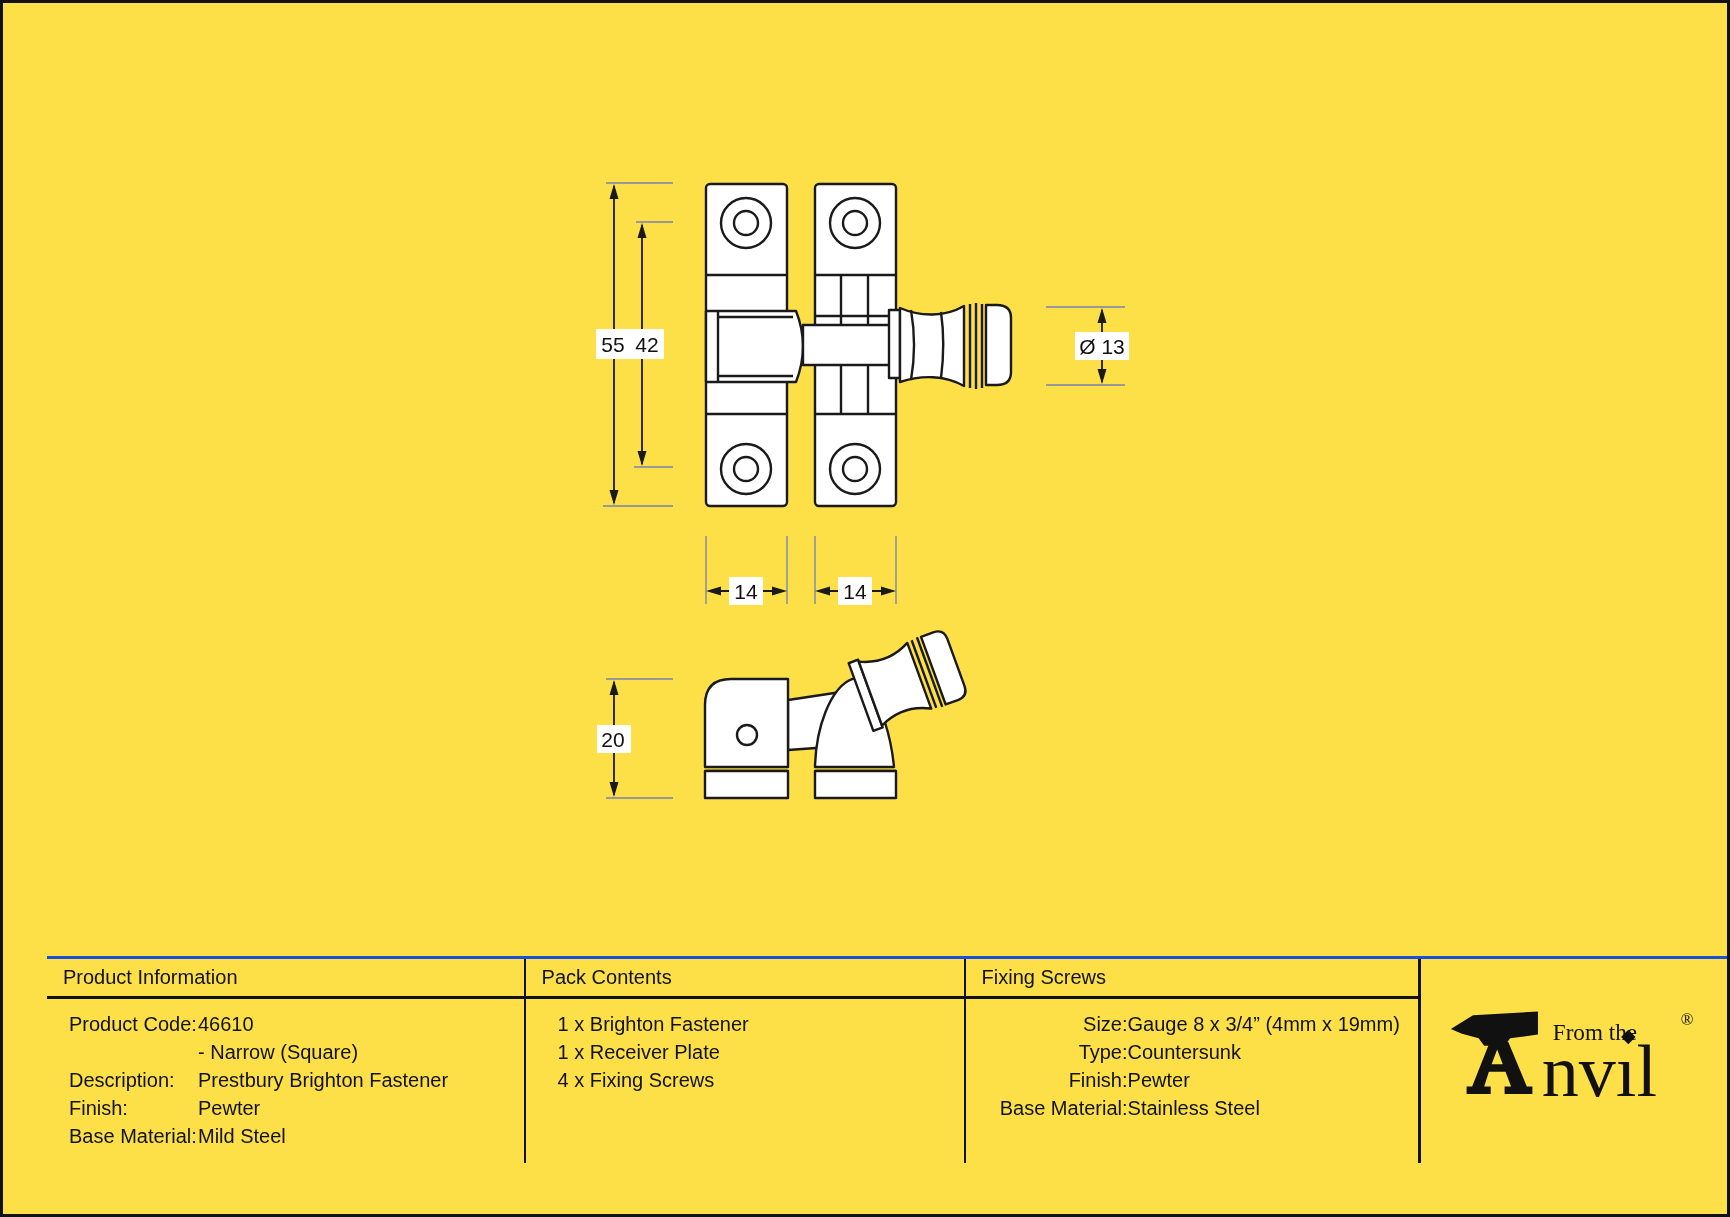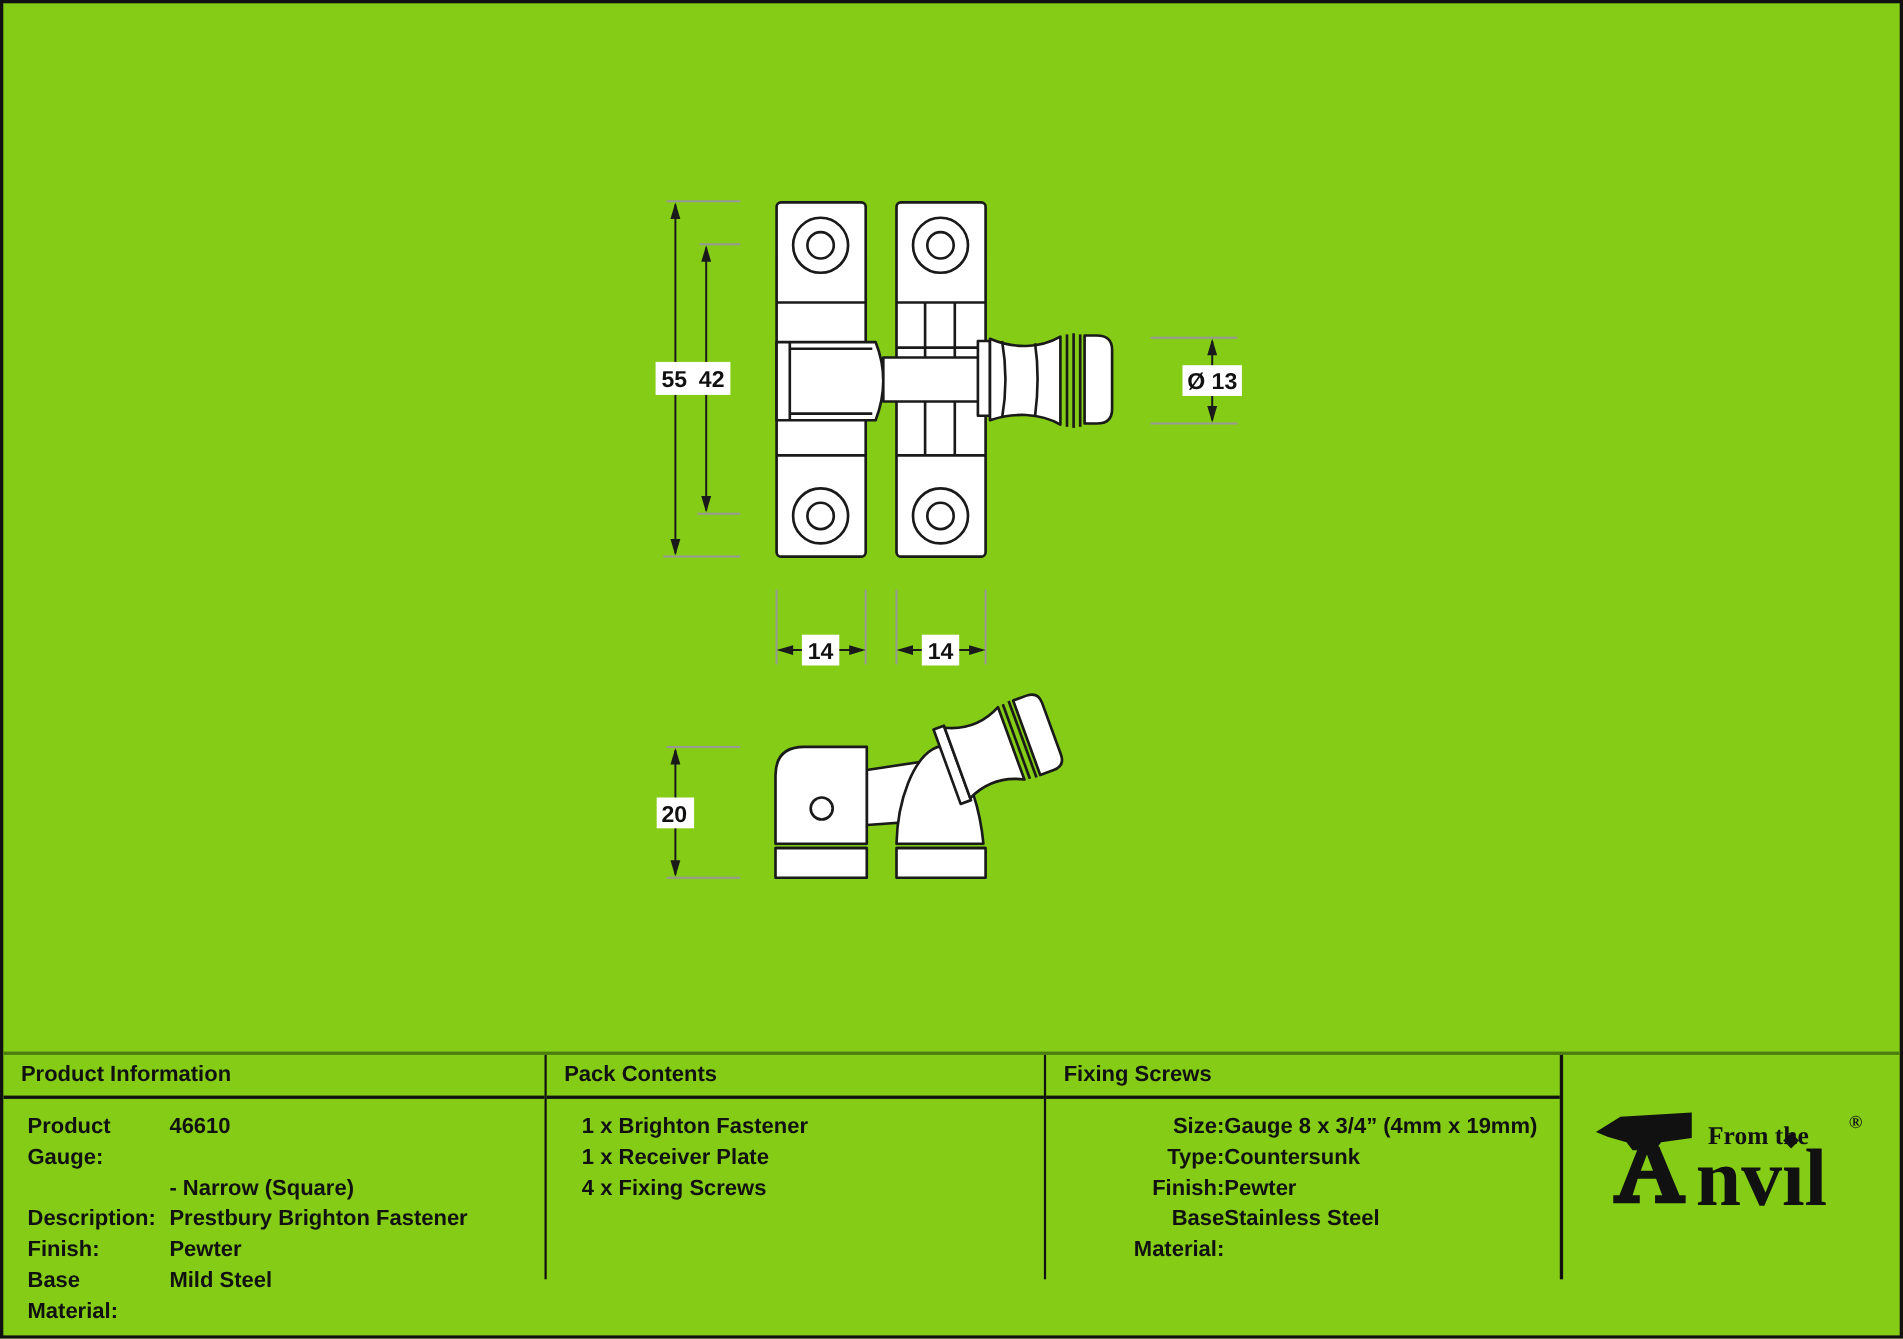--- a/index.html
+++ b/index.html
@@ -1,31 +1,30 @@
 <!DOCTYPE html>
 <html><head>
 <meta charset="utf-8">
 <style>
   * { margin:0; padding:0; box-sizing:border-box; }
   html,body { background:#fff; }
   .page {
     position:relative; width:1730px; height:1217px;
-    background:#84cc16; border:3px solid #111;
+    background:#fde047; border:3px solid #111;
     font-family:"Liberation Sans", sans-serif; color:#111;
     overflow:hidden;
-    font-weight:bold;
   }
   .drawing-area { position:relative; width:1724px; height:953px; }
   .drawing-area svg { display:block; }
   .note-row {
     height:51px; border-top:3px solid #111;
     display:flex; align-items:center; padding-left:23px;
     font-size:20.5px;
   }
-  .spec-table { height:207px; border-top:3px solid #4d7c0f; display:flex; }
+  .spec-table { height:207px; border-top:3px solid #1d4ed8; display:flex;margin-left:44px; }
   .col { position:relative; }
   .col-pack, .col-screws { border-left:2px solid #111; }
   .col-logo { border-left:3px solid #111; }
   .col-product { width:494px; }
   .col-pack { width:456px; }
   .col-screws { width:471px; }
   .col-logo { flex:1; display:flex; align-items:center; justify-content:center;padding-left:28px; }
   .col-header {
     height:40px; border-bottom:3px solid #111;
     display:flex; align-items:center; padding-left:16px; font-size:20px;
@@ -176,21 +175,21 @@
     </svg>
   </div>
 
 
   <div class="spec-table">
 
     <div class="col col-product">
       <div class="col-header">Product Information</div>
       <div class="cell-body">
         <div class="kv">
-          <span class="k">Product Gauge:</span>
+          <span class="k">Product Code:</span>
           <span class="v">46610</span>
         </div>
         <div class="kv">
           <span class="k"></span>
           <span class="v">- Narrow (Square)</span>
         </div>
         <div class="kv">
           <span class="k">Description:</span>
           <span class="v">Prestbury Brighton Fastener</span>
         </div>

